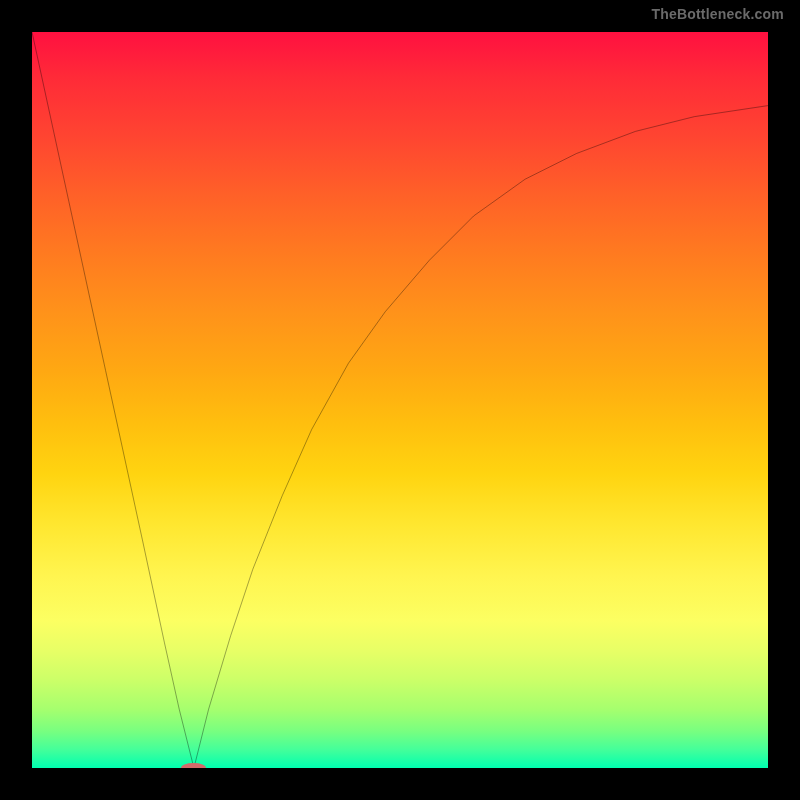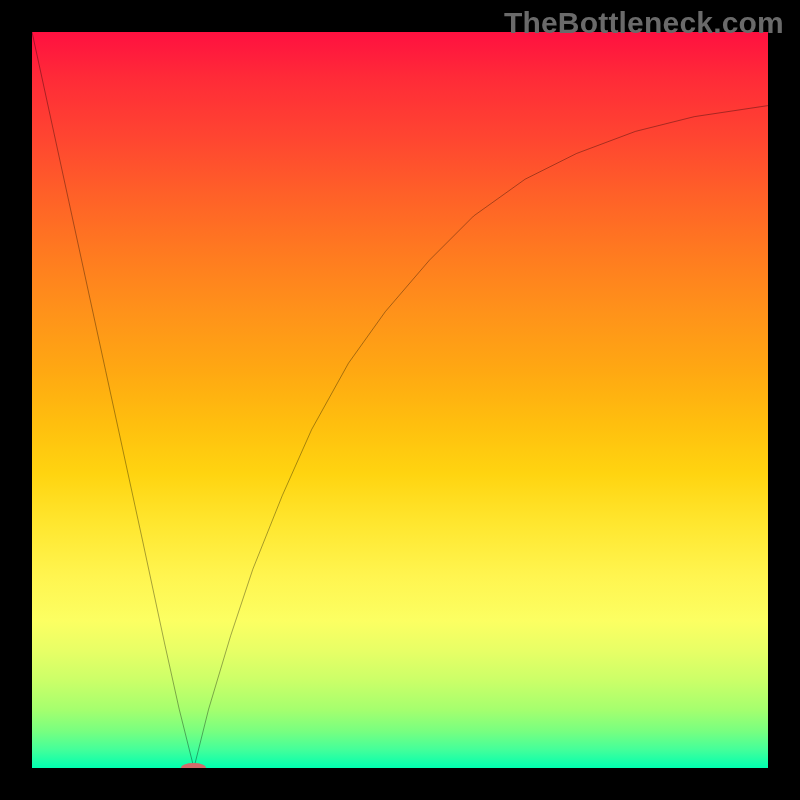--- a/index.html
+++ b/index.html
@@ -60,21 +60,21 @@
   .marker {
     position: absolute;
     background: #d46a6a;
     border-radius: 50% / 50%;
   }
   .watermark {
     position: absolute;
     top: 6px;
     right: 16px;
     font-family: Arial, Helvetica, sans-serif;
-    font-size: 30px;
+    font-size: 14px;
     font-weight: 600;
     color: #6a6a6a;
     letter-spacing: 0.2px;
   }
 </style>
 </head>
 <body>
 
 <div class="frame">
   <div class="plot">

